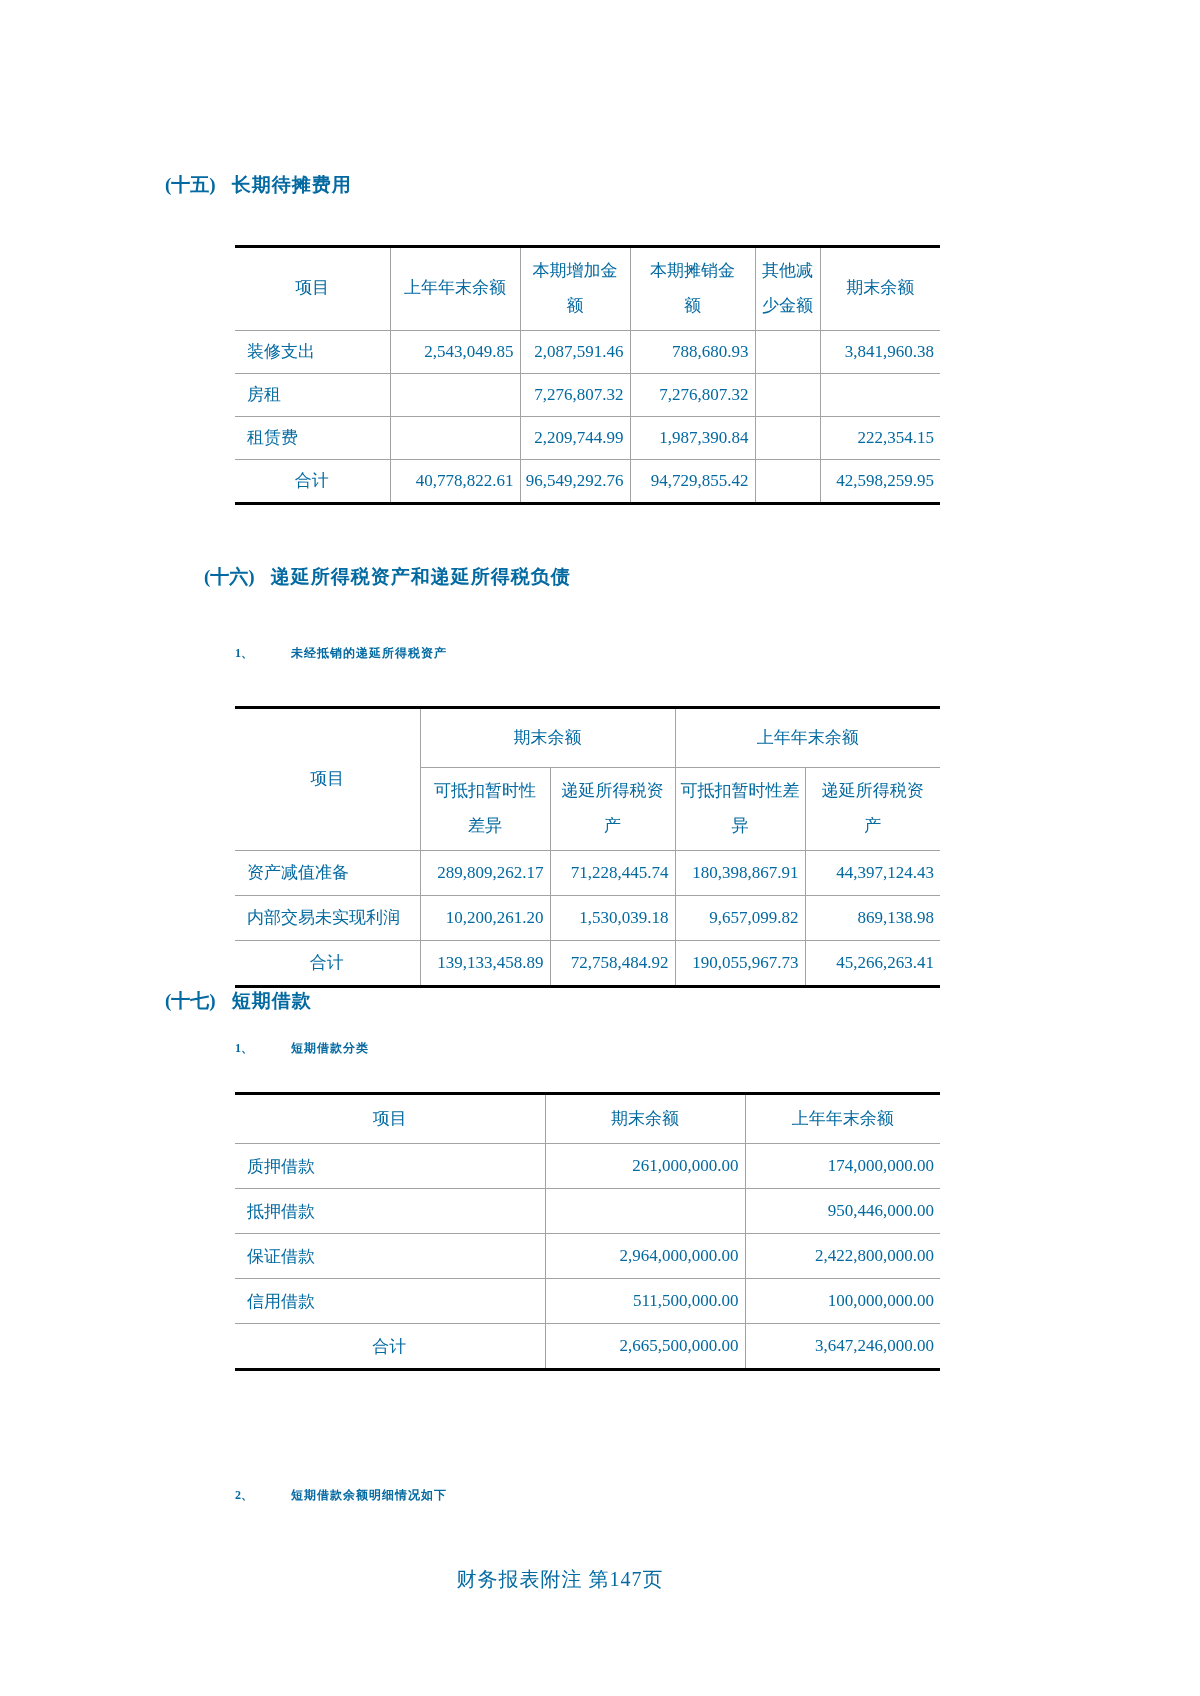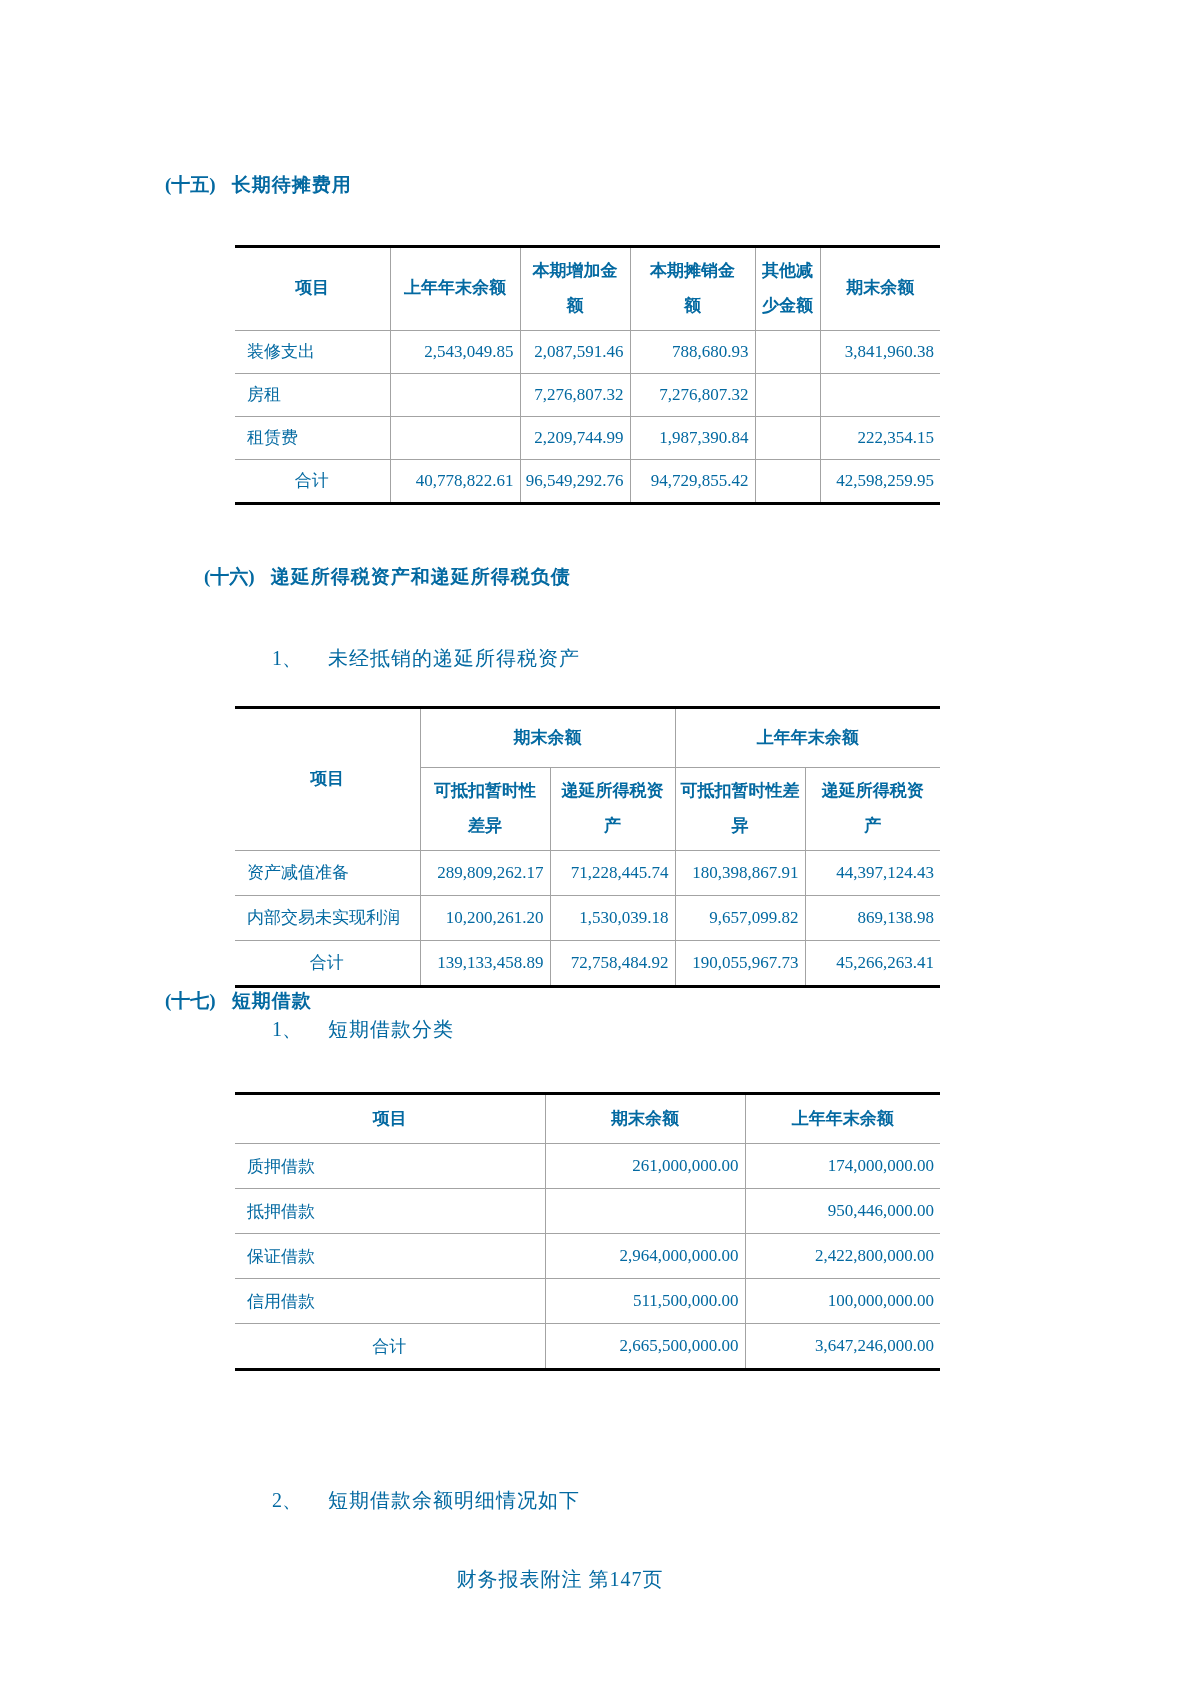--- a/index.html
+++ b/index.html
@@ -14,23 +14,22 @@
   
   .sec-head {
     position:absolute;
     display:flex; gap:16px;
     font-size:19px; font-weight:bold;
     letter-spacing:1px;
   }
   .sec-head .sec-num { letter-spacing:0; }
   .sub-head {
     position:absolute; left:235px;
-    font-size:20px; font-weight:normal;
+    font-size:12px; font-weight:bold;
     letter-spacing:1px;
-    margin-left:37px;
   }
   .sub-head .sub-num {
     display:inline-block; width:56px;
     letter-spacing:0;
   }
   
   .fin-table {
     position:absolute; left:235px;
     width:705px;
     border-collapse:collapse; table-layout:fixed;
@@ -45,21 +44,20 @@
     vertical-align:middle;
     overflow:hidden;
   }
   .fin-table th:last-child, .fin-table td:last-child { border-right:none; }
   .fin-table tbody tr:last-child td { border-bottom:none; }
   .fin-table thead th {
     text-align:center;
     white-space:pre-line;
     line-height:2.05;
     padding:6px 2px;
-    font-weight:bold;
   }
   .fin-table td { height:40px; }
   .fin-table td.item { text-align:left; padding-left:12px; }
   .fin-table td.item.total { text-align:center; padding-left:0; }
   .fin-table td.num { text-align:right; padding-right:6px;margin-top:43px; }
   
   #table16 .group-row th { line-height:1.2; height:46px; }
   #table16 td { height:42px; }
   
   #table17 thead th { line-height:1.2; height:44px; padding:2px; }
@@ -193,21 +191,21 @@
           <td class="num">190,055,967.73</td>
           <td class="num">45,266,263.41</td>
         </tr>
       </tbody>
   </table>
 
   <div class="sec-head" style="top:988px; left:165px;">
     <span class="sec-num">(十七)</span>
     <span>短期借款</span>
   </div>
-  <div class="sub-head" style="top:1016px;">
+  <div class="sub-head" style="top:1040px;">
     <span class="sub-num">1、</span><span>短期借款分类</span>
   </div>
 
   <table class="fin-table" id="table17" style="top:1092px;">
     <colgroup>
       <col style="width:310px">
         <col style="width:200px">
         <col style="width:195px">
     </colgroup>
     <thead>

